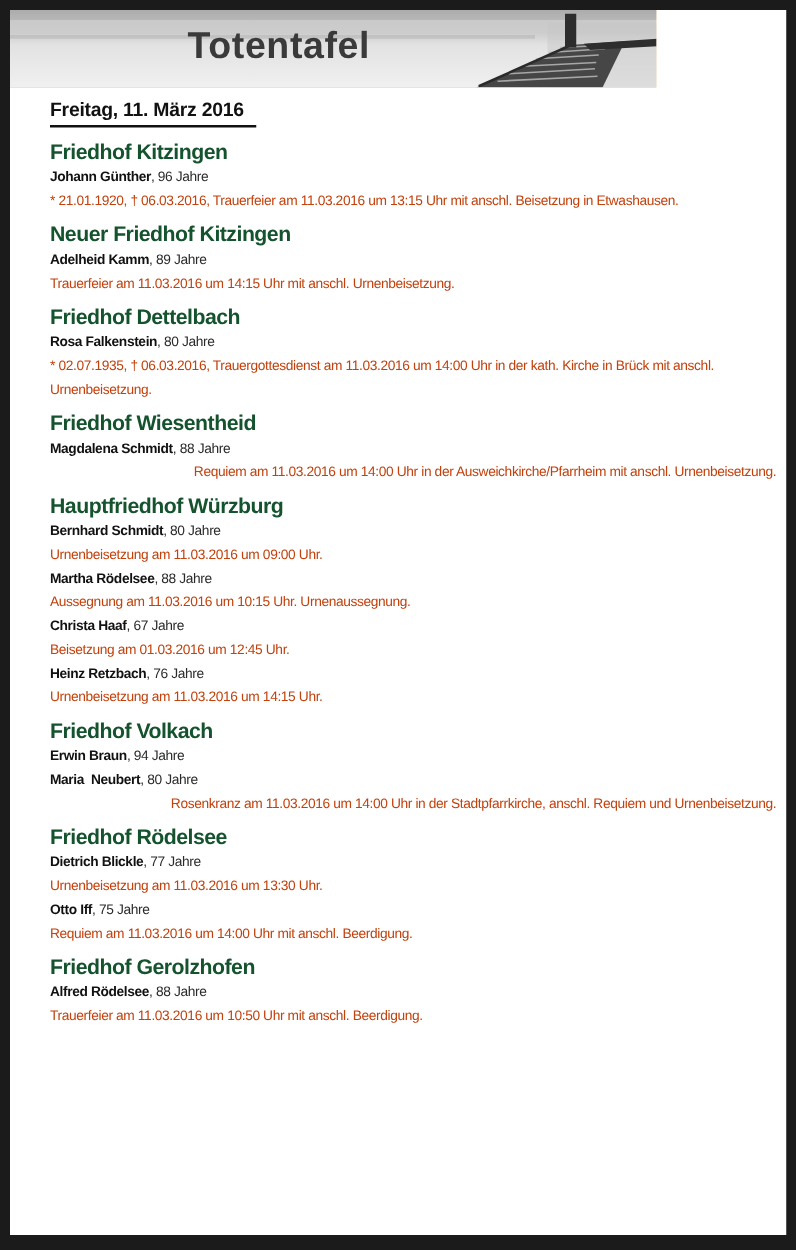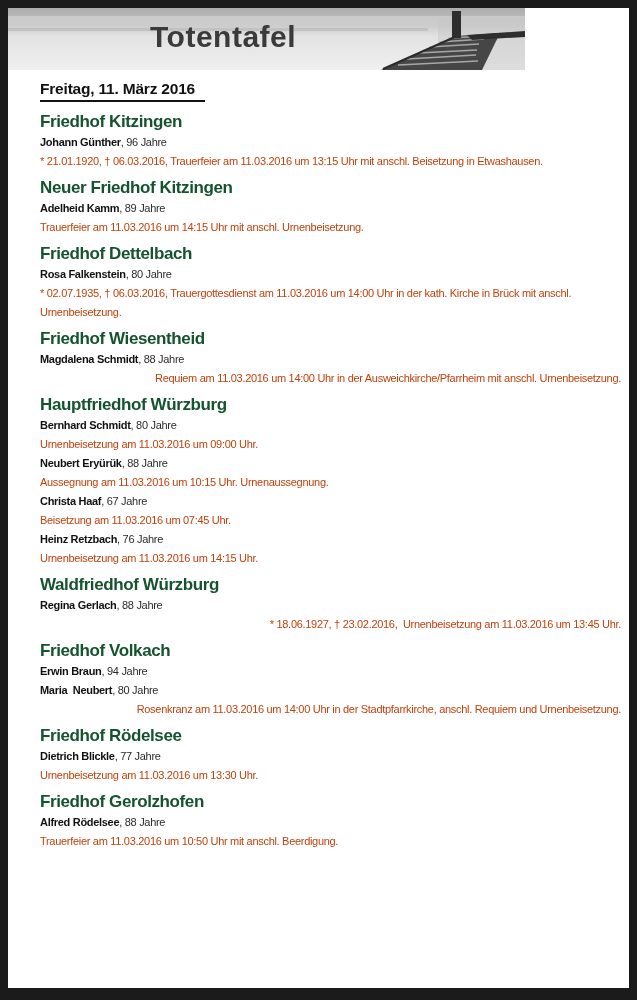--- a/index.html
+++ b/index.html
@@ -151,41 +151,34 @@
   </div>
 
   
   <div>
     <div class="section-heading">Hauptfriedhof Würzburg</div>
     <div>
       <div class="nameline"><span class="name">Bernhard Schmidt</span><span class="age">, 80 Jahre</span></div>
       <div class="detail">Urnenbeisetzung am 11.03.2016 um 09:00 Uhr.</div>
     </div>
     <div>
-      <div class="nameline"><span class="name">Neubert Eryürük</span><span class="age">, 88 Jahre</span></div>
+      <div class="nameline"><span class="name">Martha Rödelsee</span><span class="age">, 88 Jahre</span></div>
       <div class="detail">Aussegnung am 11.03.2016 um 10:15 Uhr. Urnenaussegnung.</div>
     </div>
     <div>
       <div class="nameline"><span class="name">Christa Haaf</span><span class="age">, 67 Jahre</span></div>
-      <div class="detail">Beisetzung am 11.03.2016 um 07:45 Uhr.</div>
+      <div class="detail">Beisetzung am 01.03.2016 um 12:45 Uhr.</div>
     </div>
     <div>
       <div class="nameline"><span class="name">Heinz Retzbach</span><span class="age">, 76 Jahre</span></div>
       <div class="detail">Urnenbeisetzung am 11.03.2016 um 14:15 Uhr.</div>
     </div>
   </div>
 
   
-  <div>
-    <div class="section-heading">Waldfriedhof Würzburg</div>
-    <div>
-      <div class="nameline"><span class="name">Regina Gerlach</span><span class="age">, 88 Jahre</span></div>
-      <div class="detail one-line">* 18.06.1927, † 23.02.2016,  Urnenbeisetzung am 11.03.2016 um 13:45 Uhr.</div>
-    </div>
-  </div>
 
   
   <div>
     <div class="section-heading">Friedhof Volkach</div>
     <div>
       <div class="nameline"><span class="name">Erwin Braun</span><span class="age">, 94 Jahre</span></div>
     </div>
     <div>
       <div class="nameline"><span class="name">Maria  Neubert</span><span class="age">, 80 Jahre</span></div>
       <div class="detail one-line">Rosenkranz am 11.03.2016 um 14:00 Uhr in der Stadtpfarrkirche, anschl. Requiem und Urnenbeisetzung.</div>
@@ -196,20 +189,24 @@
   <div>
     <div class="section-heading">Friedhof Rödelsee</div>
     <div>
       <div class="nameline"><span class="name">Dietrich Blickle</span><span class="age">, 77 Jahre</span></div>
       <div class="detail">Urnenbeisetzung am 11.03.2016 um 13:30 Uhr.</div>
     </div>
   </div>
 
   
   <div>
+    <div>
+      <div class="nameline"><span class="name">Otto Iff</span><span class="age">, 75 Jahre</span></div>
+      <div class="detail">Requiem am 11.03.2016 um 14:00 Uhr mit anschl. Beerdigung.</div>
+    </div>
   </div>
 
   
   <div>
     <div class="section-heading">Friedhof Gerolzhofen</div>
     <div>
       <div class="nameline"><span class="name">Alfred Rödelsee</span><span class="age">, 88 Jahre</span></div>
       <div class="detail">Trauerfeier am 11.03.2016 um 10:50 Uhr mit anschl. Beerdigung.</div>
     </div>
   </div>

